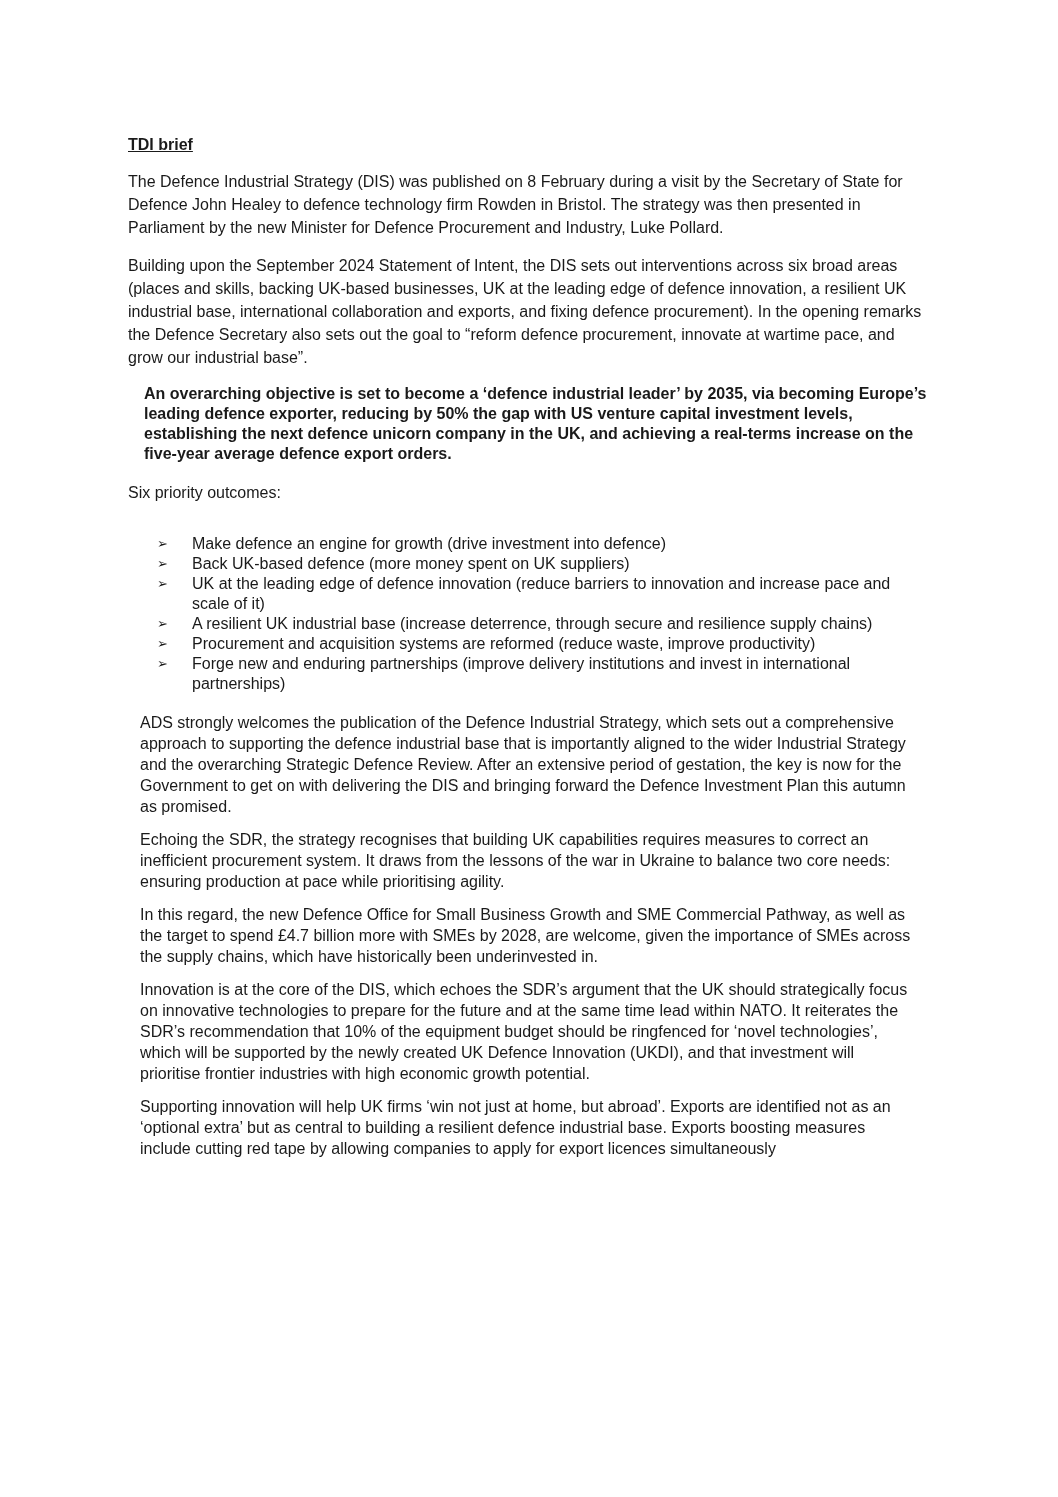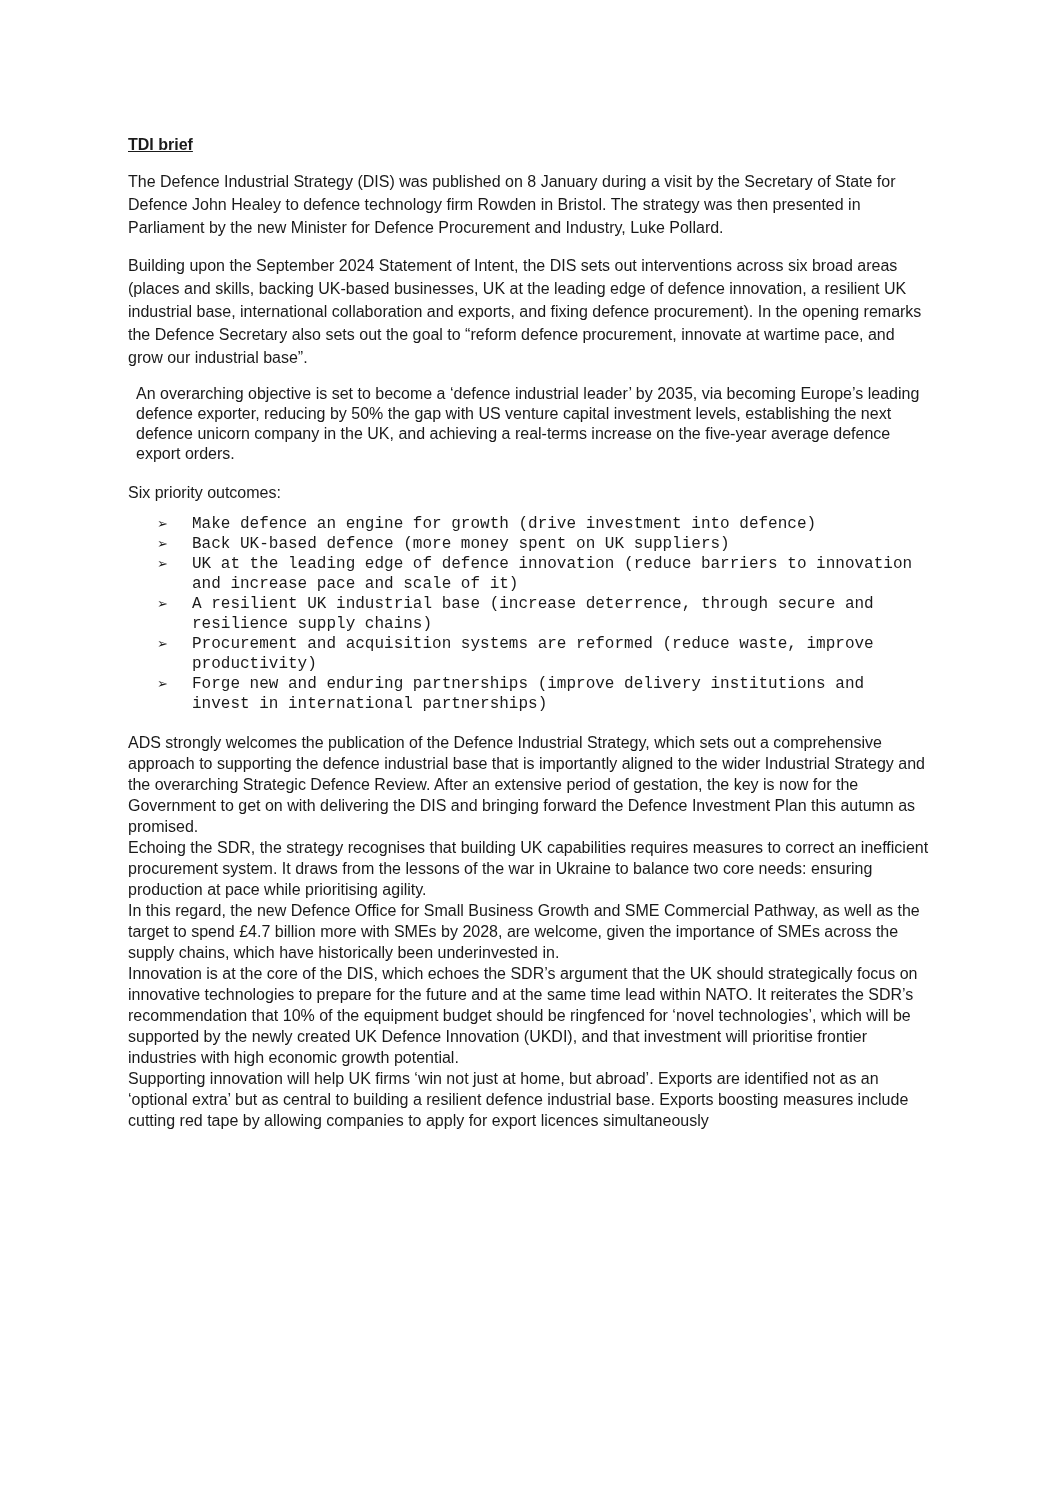--- a/index.html
+++ b/index.html
@@ -33,54 +33,55 @@
   p.intro { margin: 0 0 15px 0; }
   h2.section-heading {
     font-size: 16px;
     line-height: 23px;
     font-weight: normal;
     text-decoration: underline;
     margin: 19px 0 18px 0;
   }
   p.objective-overview {
     line-height: 20px;
-    margin: 0 0 19px 8px;
+    margin: 0 0 19px 16px;
+    font-weight: bold;
   }
   p.outcomes-label {
     line-height: 20px;
-    margin: 0 0 11px 0;
+    margin: 0 0 31px 0;
   }
   ul.outcomes-list {
     list-style: none;
     margin: 0 0 18px 0;
     padding: 0 0 0 29px;
   }
   ul.outcomes-list li {
     display: flex;
     line-height: 20px;
   }
   .bullet-glyph {
     flex: 0 0 35px;
     font-size: 13px;
     line-height: 20px;
   }
-  .li-text { flex: 1; font-family: Liberation Mono, monospace; }
+  .li-text { flex: 1; }
   .commentary p {
     line-height: 21px;
-    margin: 0;
+    margin: 12px;
   }
 </style>
 </head>
 <body>
 
 <main class="page">
 
   <h1 class="doc-title">TDI brief</h1>
 
-  <p class="intro">The Defence Industrial Strategy (DIS) was published on 8 January during a visit by the Secretary of State for Defence John Healey to defence technology firm Rowden in Bristol. The strategy was then presented in Parliament by the new Minister for Defence Procurement and Industry, Luke Pollard.</p>
+  <p class="intro">The Defence Industrial Strategy (DIS) was published on 8 February during a visit by the Secretary of State for Defence John Healey to defence technology firm Rowden in Bristol. The strategy was then presented in Parliament by the new Minister for Defence Procurement and Industry, Luke Pollard.</p>
   <p class="intro">Building upon the September 2024 Statement of Intent, the DIS sets out interventions across six broad areas (places and skills, backing UK-based businesses, UK at the leading edge of defence innovation, a resilient UK industrial base, international collaboration and exports, and fixing defence procurement). In the opening remarks the Defence Secretary also sets out the goal to “reform defence procurement, innovate at wartime pace, and grow our industrial base”.</p>
 
 
   <p class="objective-overview">An overarching objective is set to become a ‘defence industrial leader’ by 2035, via becoming Europe’s leading defence exporter, reducing by 50% the gap with US venture capital investment levels, establishing the next defence unicorn company in the UK, and achieving a real-terms increase on the five-year average defence export orders.</p>
 
   <p class="outcomes-label">Six priority outcomes:</p>
 
   <ul class="outcomes-list">
     <li>
       <span class="bullet-glyph">➢</span>

